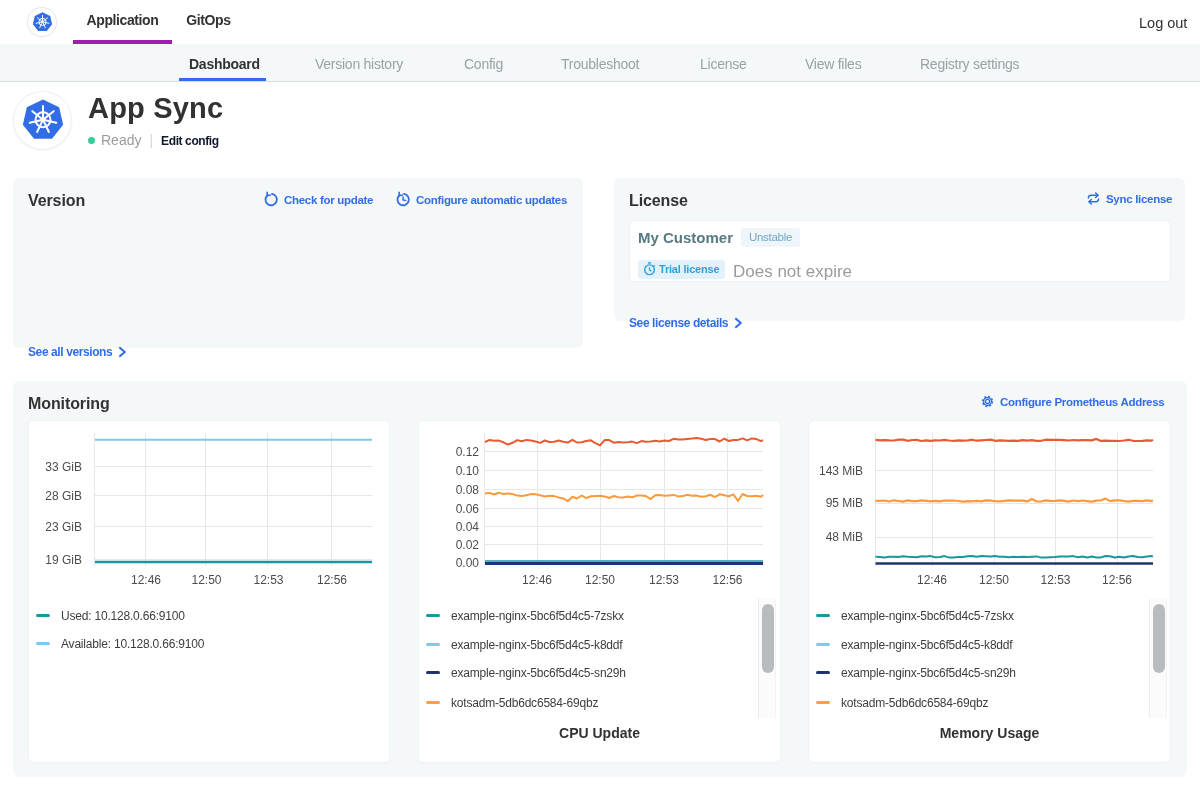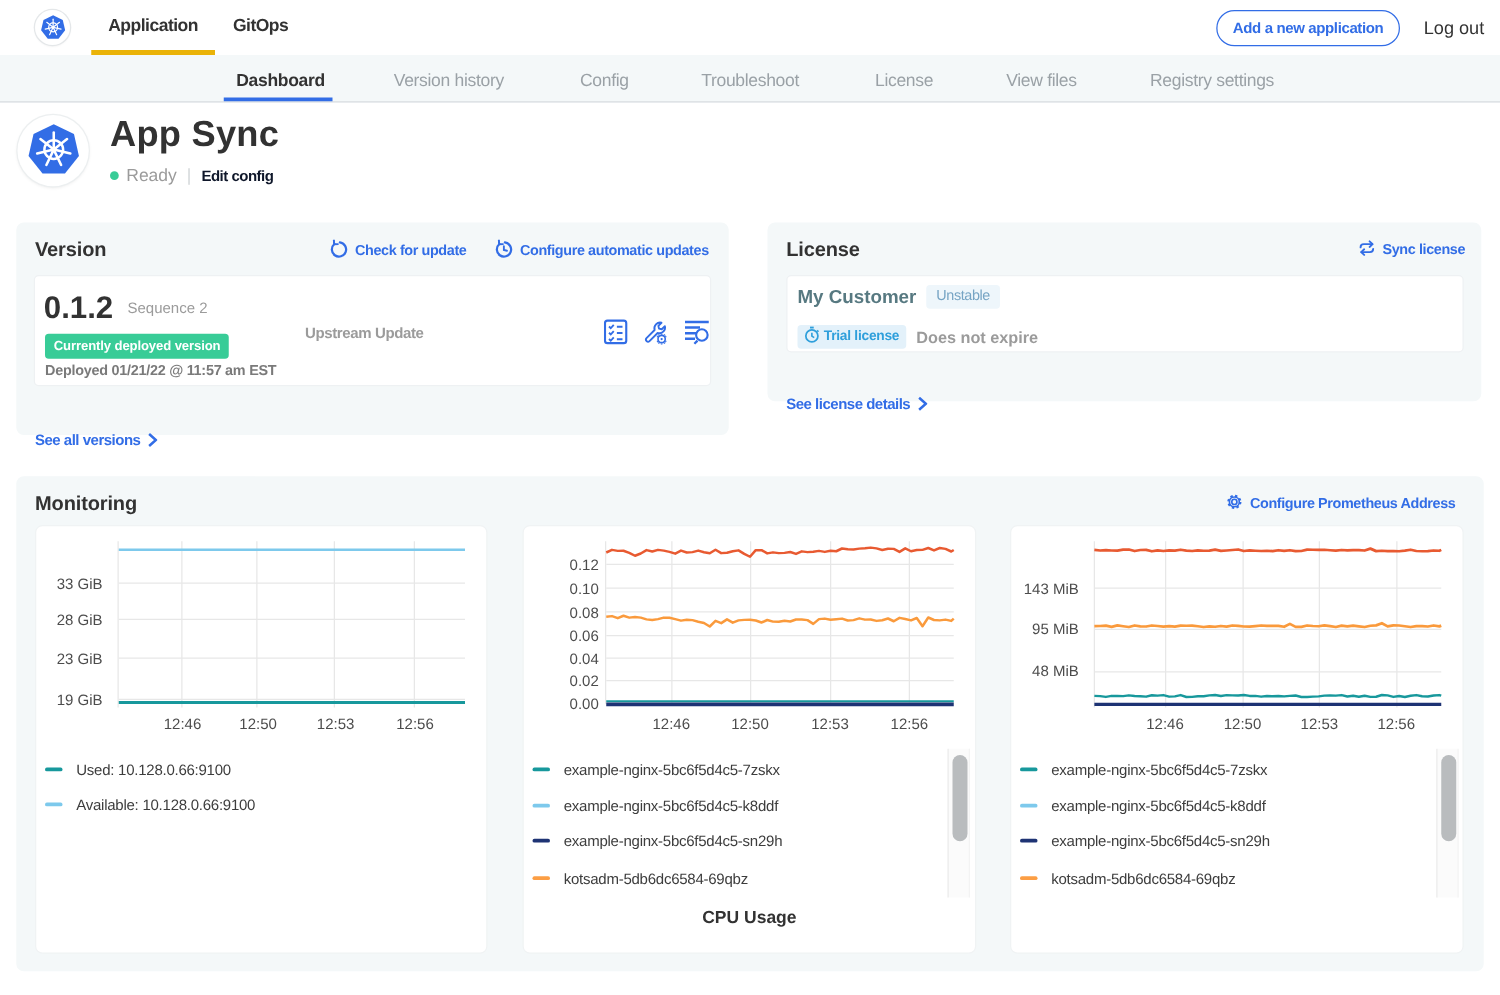--- a/index.html
+++ b/index.html
@@ -4,21 +4,21 @@
 <style>
 * { margin:0; padding:0; box-sizing:border-box; }
 html,body { width:1200px; height:796px; background:#fff; font-family:"Liberation Sans", sans-serif; overflow:hidden; }
 body { position:relative; }
 
 
 #topbar { position:absolute; left:0; top:0; width:1200px; height:44px; background:#fff; }
 #tb-logo { position:absolute; left:28px; top:8px; width:28px; height:28px; border-radius:50%; background:#fff; box-shadow:0 0 0 1px #e4e7e9, 0 1px 2px rgba(0,0,0,.08); }
 #tb-logo svg { position:absolute; left:3.5px; top:3.5px; }
 .tb-tab { position:absolute; top:0; height:44px; line-height:40px; font-size:14px; letter-spacing:-0.4px; font-weight:600; color:#323232; text-align:center; }
-#tab-app { left:73px; width:99px; border-bottom:4px solid #eab308; }
+#tab-app { left:73px; width:99px; border-bottom:4px solid #a21caf; }
 #tab-git { left:172px; width:73px; }
 #add-btn { position:absolute; left:973px; top:8px; width:147px; height:29px; border:1px solid #326de6; border-radius:30px; background:#fff; color:#326de6; font-size:12px; letter-spacing:-0.3px; font-weight:bold; font-family:"Liberation Sans",sans-serif; text-align:center; line-height:27px; }
 #logout { position:absolute; left:1139px; top:15px; font-size:14.5px; color:#323232; }
 
 
 #subnav { position:absolute; left:0; top:44px; width:1200px; height:38px; background:#f4f8f9; border-bottom:1px solid #d7dcdf; }
 .sn-tab { position:absolute; top:0; height:37px; line-height:40px; font-size:14px; letter-spacing:-0.25px; color:#9aa1a6; }
 .sn-tab.active { color:#323232; font-weight:bold; }
 #sn-underline { position:absolute; left:179px; top:34px; width:87px; height:3px; background:#326de6; }
 
@@ -51,21 +51,21 @@
 #vc-deployed { position:absolute; left:8px; top:70px; font-size:11.5px; letter-spacing:-0.2px; font-weight:bold; color:#7a7a7a; }
 #vc-upstream { position:absolute; left:216px; top:38px; font-size:12px; letter-spacing:-0.3px; font-weight:bold; color:#9b9b9b; }
 .vc-icon { position:absolute; top:34px; }
 
 
 #lc-inner { left:15px; top:42px; width:542px; height:62px; }
 #lc-name { position:absolute; left:8px; top:8px; font-size:15px; font-weight:bold; color:#577981; }
 #lc-unstable { position:absolute; left:111px; top:7px; height:19px; background:#eef6fb; color:#76a4c4; font-size:11.5px; letter-spacing:-0.3px; font-weight:normal; border-radius:3px; padding:0 8px; line-height:19px; }
 #lc-trial { position:absolute; left:8px; top:39px; height:19px; background:#e3f1fa; color:#2f9fdb; font-size:11px; letter-spacing:-0.2px; font-weight:bold; border-radius:3px; padding:0 6px 0 5px; line-height:19px; }
 #lc-trial svg { vertical-align:-2.5px; margin-right:3px; }
-#lc-expire { position:absolute; left:103px; top:41px; font-size:13px; font-weight:bold; color:#9b9b9b; }
+#lc-expire { position:absolute; left:103px; top:41px; font-size:17px; font-weight:normal; color:#9b9b9b; }
 
 
 .chartcard { position:absolute; top:39px; width:362px; height:343px; background:#fff; border-radius:6px; border:1px solid #f0f3f4; }
 #chart-disk { left:15px; }
 #chart-cpu  { left:405px; width:363px; }
 #chart-mem  { left:795px; width:363px; }
 .chartcard svg.plot { position:absolute; left:0; top:0; }
 .legrow { position:absolute; left:7px; height:14px; font-size:12px; letter-spacing:-0.2px; color:#3d3d3d; white-space:nowrap; }
 .legrow .dash { display:inline-block; width:14px; height:3px; border-radius:2px; vertical-align:3px; margin-right:11px; }
 .ctitle { position:absolute; left:0; width:100%; top:304px; text-align:center; font-size:14px; font-weight:bold; color:#323232; }
@@ -76,21 +76,20 @@
 <body>
 
 <div id="topbar">
   <div id="tb-logo">
       <svg width="21" height="21" viewBox="0 0 100 100">
         <use href="#k8s"></use>
       </svg>
     </div>
   <div class="tb-tab" id="tab-app">Application</div>
   <div class="tb-tab" id="tab-git">GitOps</div>
-  <div id="add-btn">Add a new application</div>
   <div id="logout">Log out</div>
 </div>
 
 <div id="subnav">
   <div class="sn-tab active" style="left:189px;">Dashboard</div>
   <div class="sn-tab" style="left:315px;">Version history</div>
   <div class="sn-tab" style="left:464px;">Config</div>
   <div class="sn-tab" style="left:561px;">Troubleshoot</div>
   <div class="sn-tab" style="left:700px;">License</div>
   <div class="sn-tab" style="left:805px;">View files</div>
@@ -114,36 +113,20 @@
           <path d="M11.9 0.8 L11.7 4.4 L8.1 4.3" fill="none" stroke="#326de6" stroke-width="1.6" stroke-linejoin="round"></path>
         </g>
       </svg>Check for update</div>
   <div class="cardlink" style="left:382px; top:13px;"><svg width="16" height="16" viewBox="0 0 16 16">
         <g transform="translate(16,0) scale(-1,1)">
           <path d="M7.1 2.9 A 5.7 5.7 0 1 0 11.5 4.2" fill="none" stroke="#326de6" stroke-width="1.8" stroke-linecap="round"></path>
           <path d="M11.9 0.8 L11.7 4.4 L8.1 4.3" fill="none" stroke="#326de6" stroke-width="1.6" stroke-linejoin="round"></path>
         </g>
         <path d="M8.1 6 L8.1 9 L10.6 9.6" fill="none" stroke="#326de6" stroke-width="1.5" stroke-linecap="round"></path>
       </svg>Configure automatic updates</div>
-  <div class="innercard" id="vc-inner">
-    <div id="vc-ver">0.1.2</div>
-    <div id="vc-seq">Sequence 2</div>
-    <div id="vc-badge">Currently deployed version</div>
-    <div id="vc-deployed">Deployed 01/21/22 @ 11:57 am EST</div>
-    <div id="vc-upstream">Upstream Update</div>
-    <svg class="vc-icon" style="left:455px;" width="20" height="21" viewBox="0 0 20 21">
-        <use href="#ic-checklist"></use>
-      </svg>
-    <svg class="vc-icon" style="left:487px;" width="20" height="21" viewBox="0 0 20 21">
-        <use href="#ic-wrench"></use>
-      </svg>
-    <svg class="vc-icon" style="left:519px;" width="21" height="21" viewBox="0 0 21 21">
-        <use href="#ic-loglines"></use>
-      </svg>
-  </div>
   <div class="seelink" style="left:15px; top:143px;">See all versions<span class="chev"><svg width="8" height="12" viewBox="0 0 8 12" style="vertical-align:-2px;">
           <path d="M1.3 1.2 L6.7 6 L1.3 10.8" fill="none" stroke="#326de6" stroke-width="2"></path>
         </svg></span></div>
 </div>
 
 <div class="card" id="card-license">
   <h2>License</h2>
   <div class="cardlink" style="left:472px; top:13px;"><svg width="15" height="15" viewBox="0 0 16 16">
         <g fill="none" stroke="#326de6" stroke-width="1.6" stroke-linecap="round" stroke-linejoin="round">
           <path d="M2.6 7.4 C 2.6 5.2 3.6 4.6 5.4 4.6 L 12.6 4.6"></path>
@@ -239,21 +222,21 @@
       <line x1="66" y1="140" x2="344" y2="140" stroke="#17989c" stroke-width="1.6"></line>
       <line x1="66" y1="142.5" x2="344" y2="142.5" stroke="#1e3374" stroke-width="3"></line>
     </svg>
     <div class="legrow" style="top:188px;"><span class="dash" style="background:#17989c;"></span>example-nginx-5bc6f5d4c5-7zskx</div>
     <div class="legrow" style="top:216.5px;"><span class="dash" style="background:#7dc9ec;"></span>example-nginx-5bc6f5d4c5-k8ddf</div>
     <div class="legrow" style="top:245px;"><span class="dash" style="background:#1e3374;"></span>example-nginx-5bc6f5d4c5-sn29h</div>
     <div class="legrow" style="top:274.5px;"><span class="dash" style="background:#fc9e44;"></span>kotsadm-5db6dc6584-69qbz</div>
     <div class="sbtrack" style="left:339px;">
         <div class="sbthumb"></div>
       </div>
-    <div class="ctitle">CPU Usage</div>
+    <div class="ctitle">CPU Update</div>
   </div>
 
   <div class="chartcard" id="chart-mem">
     <svg class="plot" width="363" height="172">
       <g stroke="#e7e7e7" stroke-width="1">
         <line x1="66.5" y1="12" x2="66.5" y2="145"></line>
           <line x1="123.5" y1="12" x2="123.5" y2="145"></line>
           <line x1="185.5" y1="12" x2="185.5" y2="145"></line>
           <line x1="246.5" y1="12" x2="246.5" y2="145"></line>
           <line x1="308.5" y1="12" x2="308.5" y2="145"></line>
@@ -277,20 +260,21 @@
       <polyline points="66.5,135.7 71.1,135.9 75.7,136.5 80.3,135.7 84.9,135.8 89.5,135.9 94.1,135.3 98.7,135.8 103.3,136.0 107.9,136.3 112.5,135.2 117.1,135.5 121.7,135.1 126.3,136.3 130.9,136.1 135.5,135.1 140.1,136.6 144.7,136.5 149.3,136.0 153.9,136.0 158.5,135.3 163.1,135.0 167.7,135.8 172.3,135.1 176.9,135.3 181.5,135.4 186.1,135.0 190.7,135.7 195.3,135.7 199.9,136.3 204.5,135.8 209.1,136.0 213.7,135.8 218.3,136.1 222.9,135.7 227.5,135.4 232.1,136.6 236.7,136.6 241.3,136.3 245.9,136.1 250.5,135.5 255.1,135.4 259.7,135.5 264.3,135.1 268.9,136.2 273.5,135.6 278.1,136.4 282.7,135.6 287.3,136.5 291.9,136.4 296.5,135.0 301.1,135.3 305.7,136.5 310.3,135.8 314.9,136.6 319.5,135.6 324.1,135.1 328.7,136.0 333.3,136.2 337.9,135.4 342.5,135.1 344.0,135.5" fill="none" stroke="#17989c" stroke-width="2" stroke-linejoin="round"></polyline>
       <line x1="66.5" y1="142.5" x2="344" y2="142.5" stroke="#1e3374" stroke-width="2.6"></line>
     </svg>
     <div class="legrow" style="top:188px;"><span class="dash" style="background:#17989c;"></span>example-nginx-5bc6f5d4c5-7zskx</div>
     <div class="legrow" style="top:216.5px;"><span class="dash" style="background:#7dc9ec;"></span>example-nginx-5bc6f5d4c5-k8ddf</div>
     <div class="legrow" style="top:245px;"><span class="dash" style="background:#1e3374;"></span>example-nginx-5bc6f5d4c5-sn29h</div>
     <div class="legrow" style="top:274.5px;"><span class="dash" style="background:#fc9e44;"></span>kotsadm-5db6dc6584-69qbz</div>
     <div class="sbtrack" style="left:340px;">
         <div class="sbthumb"></div>
       </div>
+    <div class="ctitle">Memory Usage</div>
   </div>
 </div>
 
 <svg width="0" height="0" style="position:absolute">
   <defs>
     <g id="k8s">
       <polygon points="50,1 13.25,18.7 4.2,58.5 29.6,90.4 70.4,90.4 95.8,58.5 86.75,18.7" fill="#326de6"></polygon>
       <g stroke="#fff" stroke-width="4.6" fill="none" stroke-linecap="round">
         <line x1="50" y1="47" x2="50" y2="16"></line>
         <line x1="50" y1="47" x2="25.8" y2="27.7"></line>

